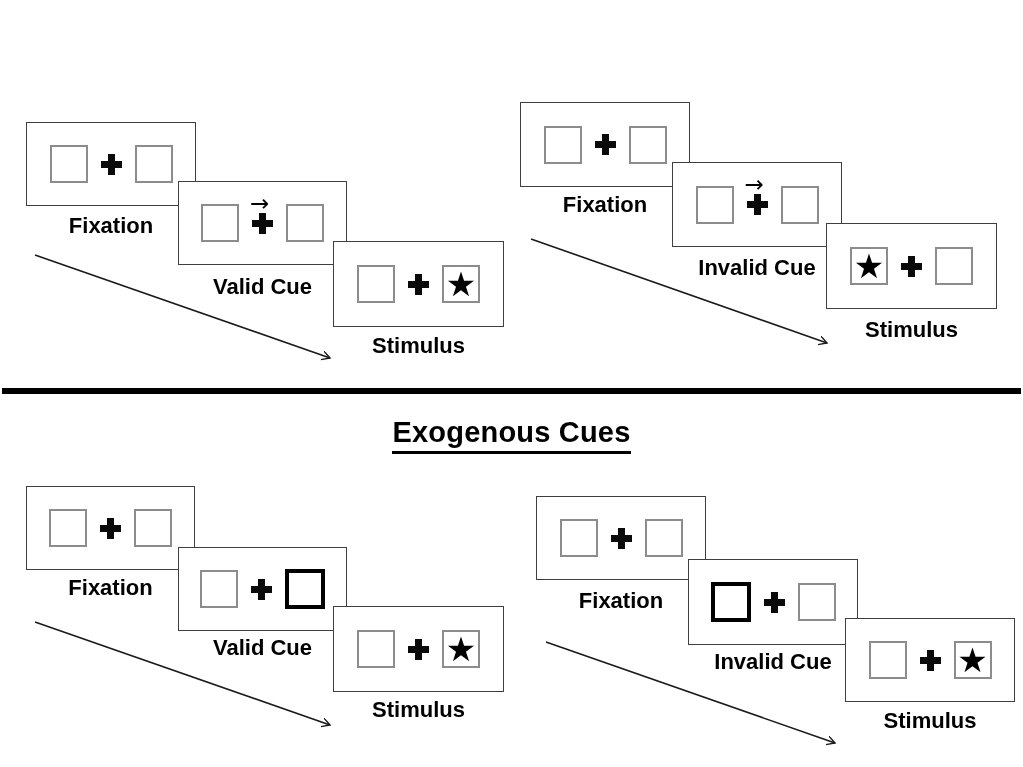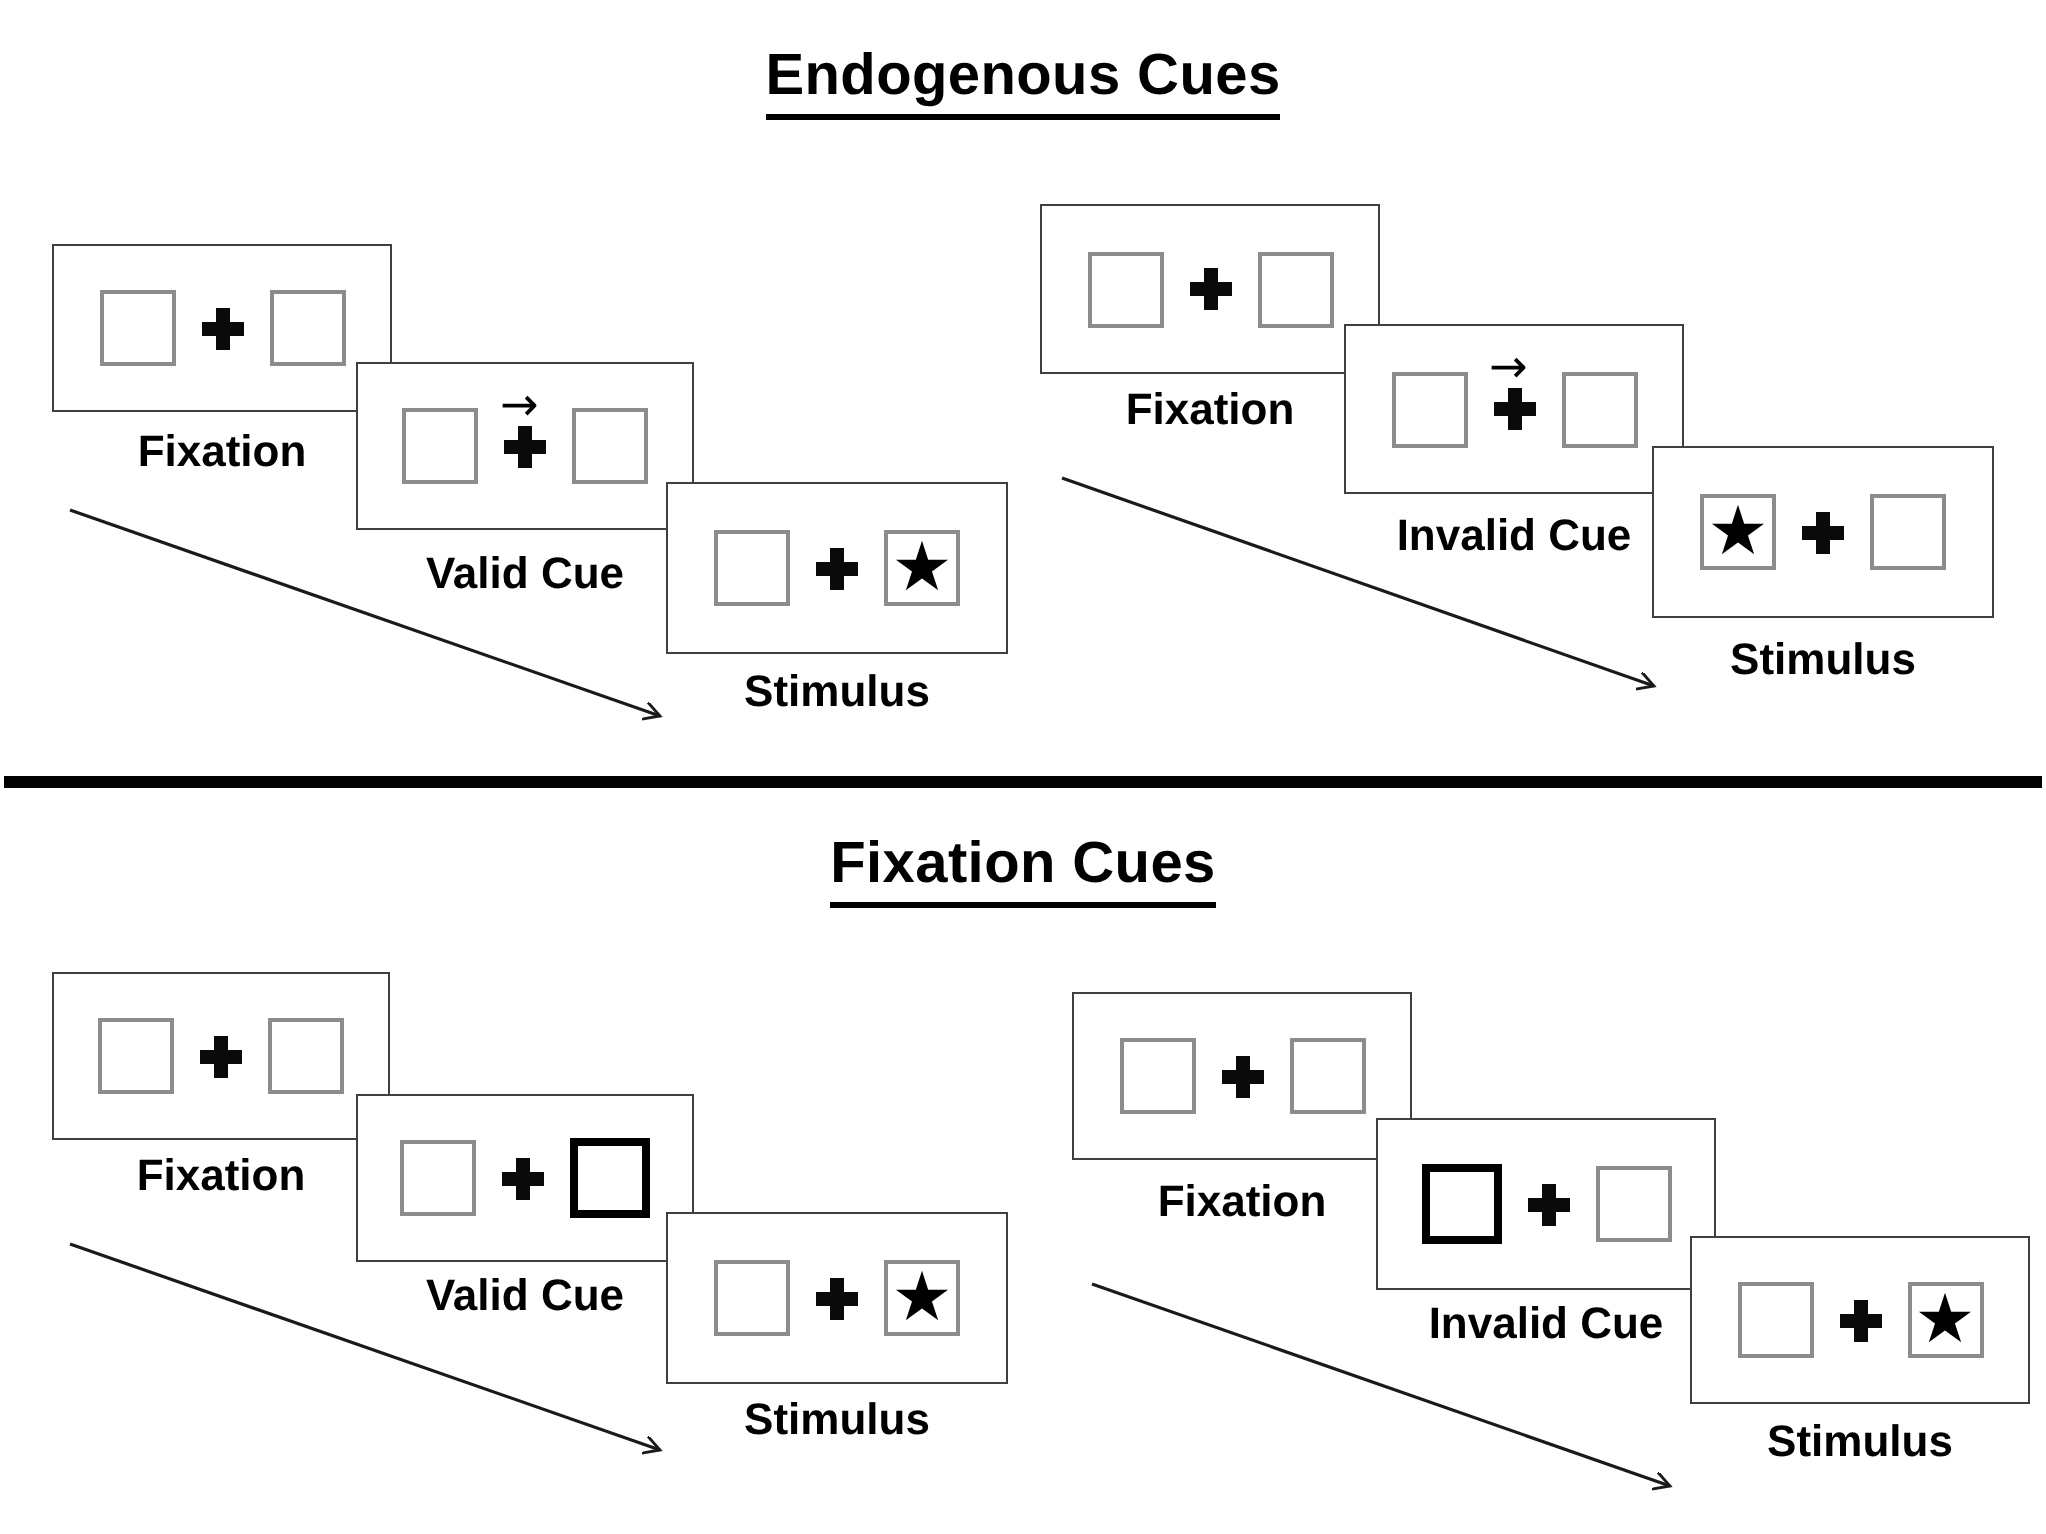--- a/index.html
+++ b/index.html
@@ -47,21 +47,20 @@
 <svg width="0" height="0" style="position:absolute">
   <defs>
     <marker id="ah" markerWidth="12" markerHeight="12" refX="8" refY="4.5" orient="auto" markerUnits="userSpaceOnUse">
       <path d="M0,0 L8,4.5 L0,9" fill="none" stroke="#1a1a1a" stroke-width="1.4"></path>
     </marker>
   </defs>
 </svg>
 
 <div class="canvas">
 
-  <div class="title title-endo"><span>Endogenous Cues</span></div>
 
   <div>
     <div class="panel" style="left:26px;top:122px;width:170px;height:84px;z-index:1">
       <span class="sq"></span>
       <span class="plus-wrap">
           <span class="plus"></span>
         </span>
       <span class="sq"></span>
     </div>
     <div class="plabel" style="left:26px;top:215px;width:170px">Fixation</div>
@@ -123,21 +122,21 @@
     </div>
     <div class="plabel" style="left:826px;top:319px;width:171px">Stimulus</div>
 
     <svg class="arrow" style="left:521px;top:229px" width="316" height="124">
       <line x1="10" y1="10" x2="306" y2="114" marker-end="url(#ah)"></line>
     </svg>
   </div>
 
   <div class="divider"></div>
 
-  <div class="title title-exo"><span>Fixation Cues</span></div>
+  <div class="title title-exo"><span>Exogenous Cues</span></div>
 
   <div>
     <div class="panel" style="left:26px;top:486px;width:169px;height:84px;z-index:1">
       <span class="sq"></span>
       <span class="plus-wrap">
           <span class="plus"></span>
         </span>
       <span class="sq"></span>
     </div>
     <div class="plabel" style="left:26px;top:577px;width:169px">Fixation</div>

